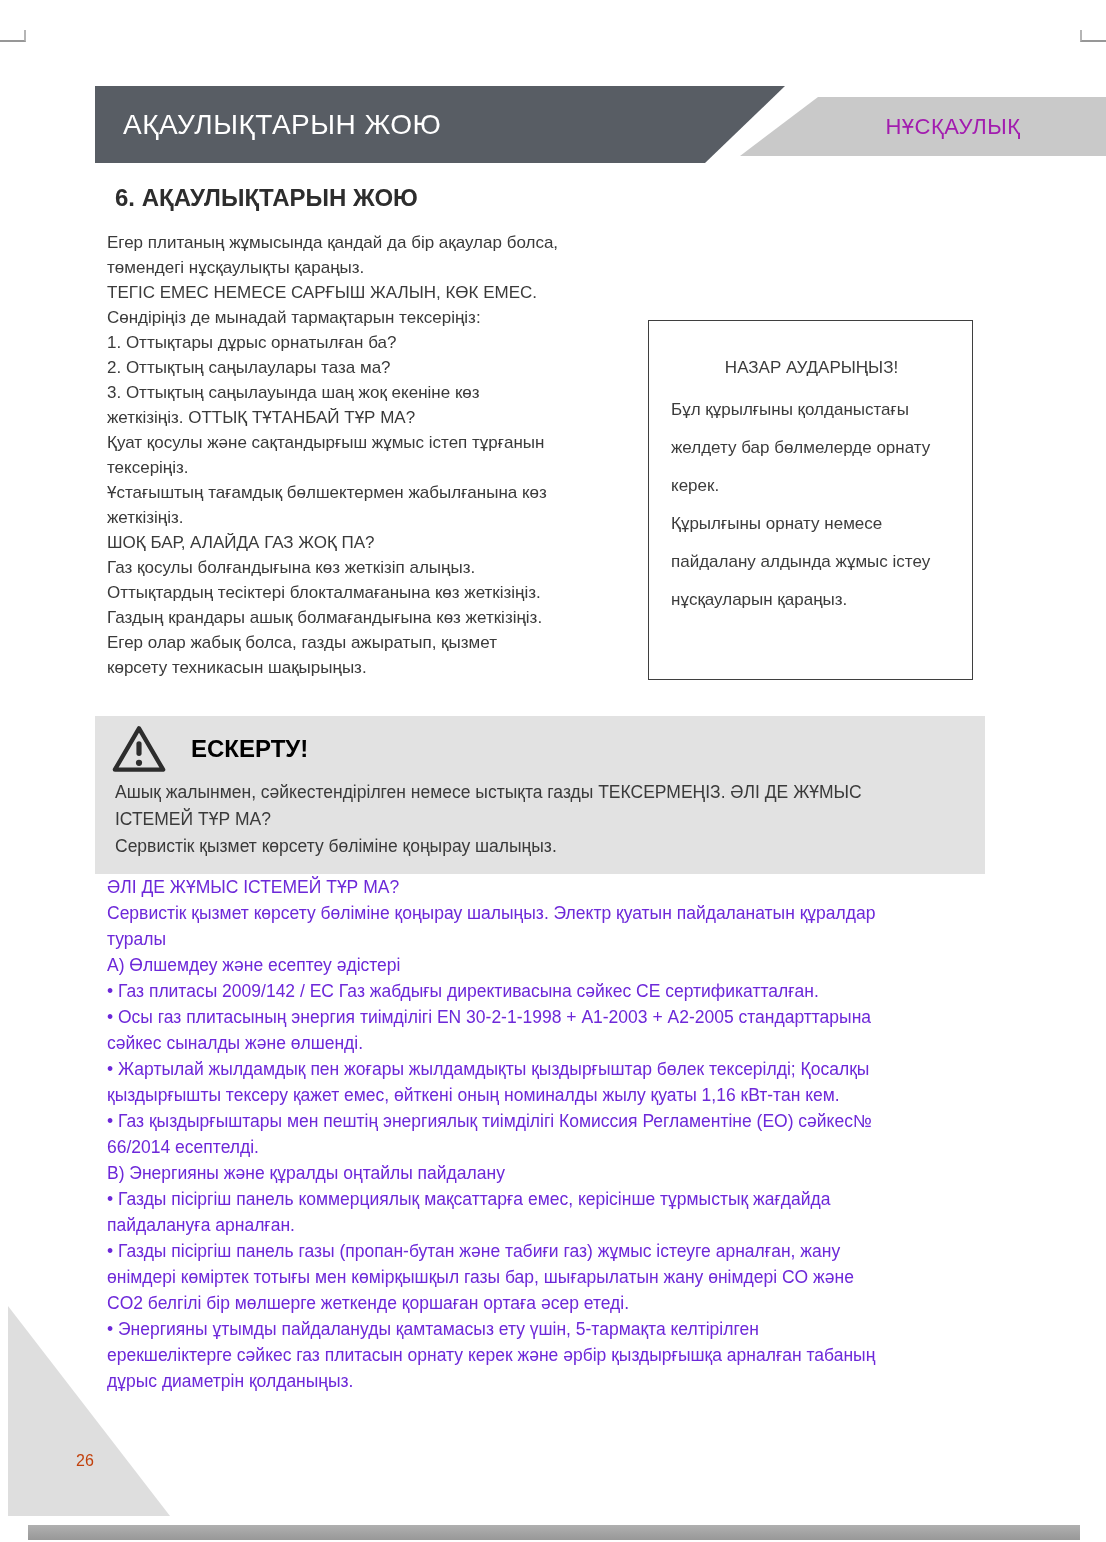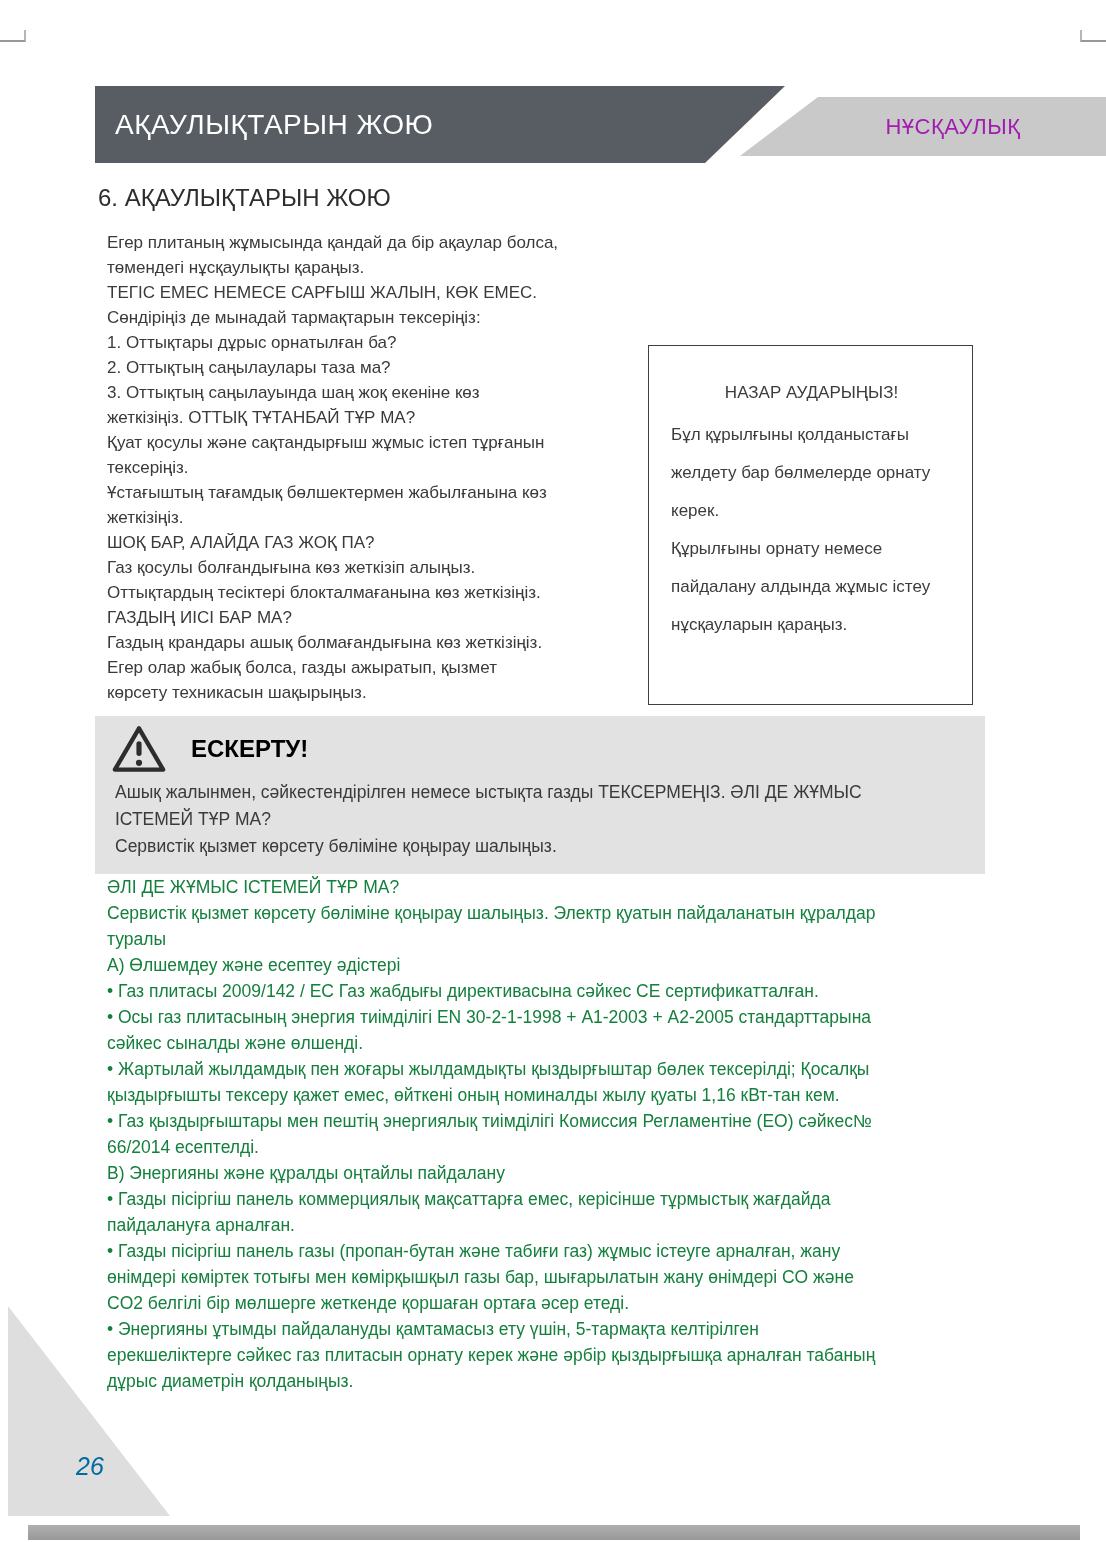--- a/index.html
+++ b/index.html
@@ -17,35 +17,35 @@
   .mark { position:absolute; width:26px; height:12px; }
   .mark-tl { left:0; top:30px; border-bottom:2px solid #979797; border-right:2px solid #b5b5b5; }
   .mark-tr { right:0; top:30px; border-bottom:2px solid #979797; border-left:2px solid #b5b5b5; }
 
   
   .banner-dark {
     position:absolute; left:95px; top:86px; width:690px; height:77px;
     background:#585d64;
     clip-path:polygon(0 0, 100% 0, calc(100% - 80px) 100%, 0 100%);
     display:flex; align-items:center;
-    padding-left:20px;
+    padding-left:28px;
     color:#ffffff; font-size:28px; letter-spacing:0.5px;
   }
   .banner-light {
     position:absolute; left:740px; top:97px; right:0; height:59px;
     background:#c9c9c9;
     clip-path:polygon(78px 0, 100% 0, 100% 100%, 0 100%);
     display:flex; align-items:center; justify-content:center;
     padding-left:60px;
     color:#a21caf; font-size:22px; letter-spacing:0.5px;
   }
 
   .section-title {
-    position:absolute; left:98px; top:184px;
-    font-size:24px; font-weight:normal; color:#2d2d2d;
+    position:absolute; left:115px; top:184px;
+    font-size:24px; font-weight:bold; color:#2d2d2d;
   }
 
   .content-row {
     position:absolute; left:107px; top:230px; width:900px;
     display:flex;
     align-items:flex-end;
   }
   .intro-col { width:541px; font-size:17px; line-height:25px; color:#3a3a3a; }
   .intro-col p { white-space:nowrap; }
 
@@ -65,33 +65,33 @@
     padding:8px 18px 14px 16px;
   }
   .warning-head { display:flex; align-items:center; gap:24px; }
   .warning-icon { width:56px; height:50px; display:inline-flex; }
   .warning-title { font-size:24px; font-weight:bold; color:#000000; }
   .warning-body { margin-top:5px; margin-left:4px; font-size:17.5px; line-height:27px; color:#3a3a3a; }
   .warning-body p { white-space:nowrap; }
 
   .details {
     position:absolute; left:107px; top:874px; width:925px;
-    font-size:17.5px; line-height:26px; color:#15803d;
+    font-size:17.5px; line-height:26px; color:#6d28d9;
   }
   .details p { white-space:nowrap; }
 
   .corner-triangle {
     position:absolute; left:8px; top:1306px; width:162px; height:210px;
     background:#dedede;
     clip-path:polygon(0 0, 0 100%, 100% 100%);
     z-index:1;
   }
   .page-number {
     position:absolute; left:76px; top:1452px;
-    font-size:25px; color:#0369a1; z-index:2;font-style:italic;
+    font-size:16px; color:#c2410c; z-index:2;
   }
   .bottom-bar {
     position:absolute; left:28px; right:26px; bottom:2px; height:15px;
     background:linear-gradient(to bottom, #b0b0b0, #989898);
   }
 </style>
 </head>
 <body>
 
 <div class="sheet">
@@ -118,21 +118,20 @@
         <p>2.  Оттықтың саңылаулары таза ма?</p>
         <p>3.  Оттықтың саңылауында шаң жоқ екеніне көз</p>
         <p>жеткізіңіз. ОТТЫҚ ТҰТАНБАЙ ТҰР МА?</p>
         <p>Қуат қосулы және сақтандырғыш жұмыс істеп тұрғанын</p>
         <p>тексеріңіз.</p>
         <p>Ұстағыштың тағамдық бөлшектермен жабылғанына көз</p>
         <p>жеткізіңіз.</p>
         <p>ШОҚ БАР, АЛАЙДА ГАЗ ЖОҚ ПА?</p>
         <p>Газ қосулы болғандығына көз жеткізіп алыңыз.</p>
         <p>Оттықтардың тесіктері блокталмағанына көз жеткізіңіз.</p>
-        <p>ГАЗДЫҢ ИІСІ БАР МА?</p>
         <p>Газдың крандары ашық болмағандығына көз жеткізіңіз.</p>
         <p>Егер олар жабық болса, газды ажыратып, қызмет</p>
         <p>көрсету техникасын шақырыңыз.</p>
       </div>
     <aside class="attention-box">
       <div class="attention-title">НАЗАР АУДАРЫҢЫЗ!</div>
       <div class="attention-body">
           <p>Бұл құрылғыны қолданыстағы</p>
           <p>желдету бар бөлмелерде орнату</p>
           <p>керек.</p>

